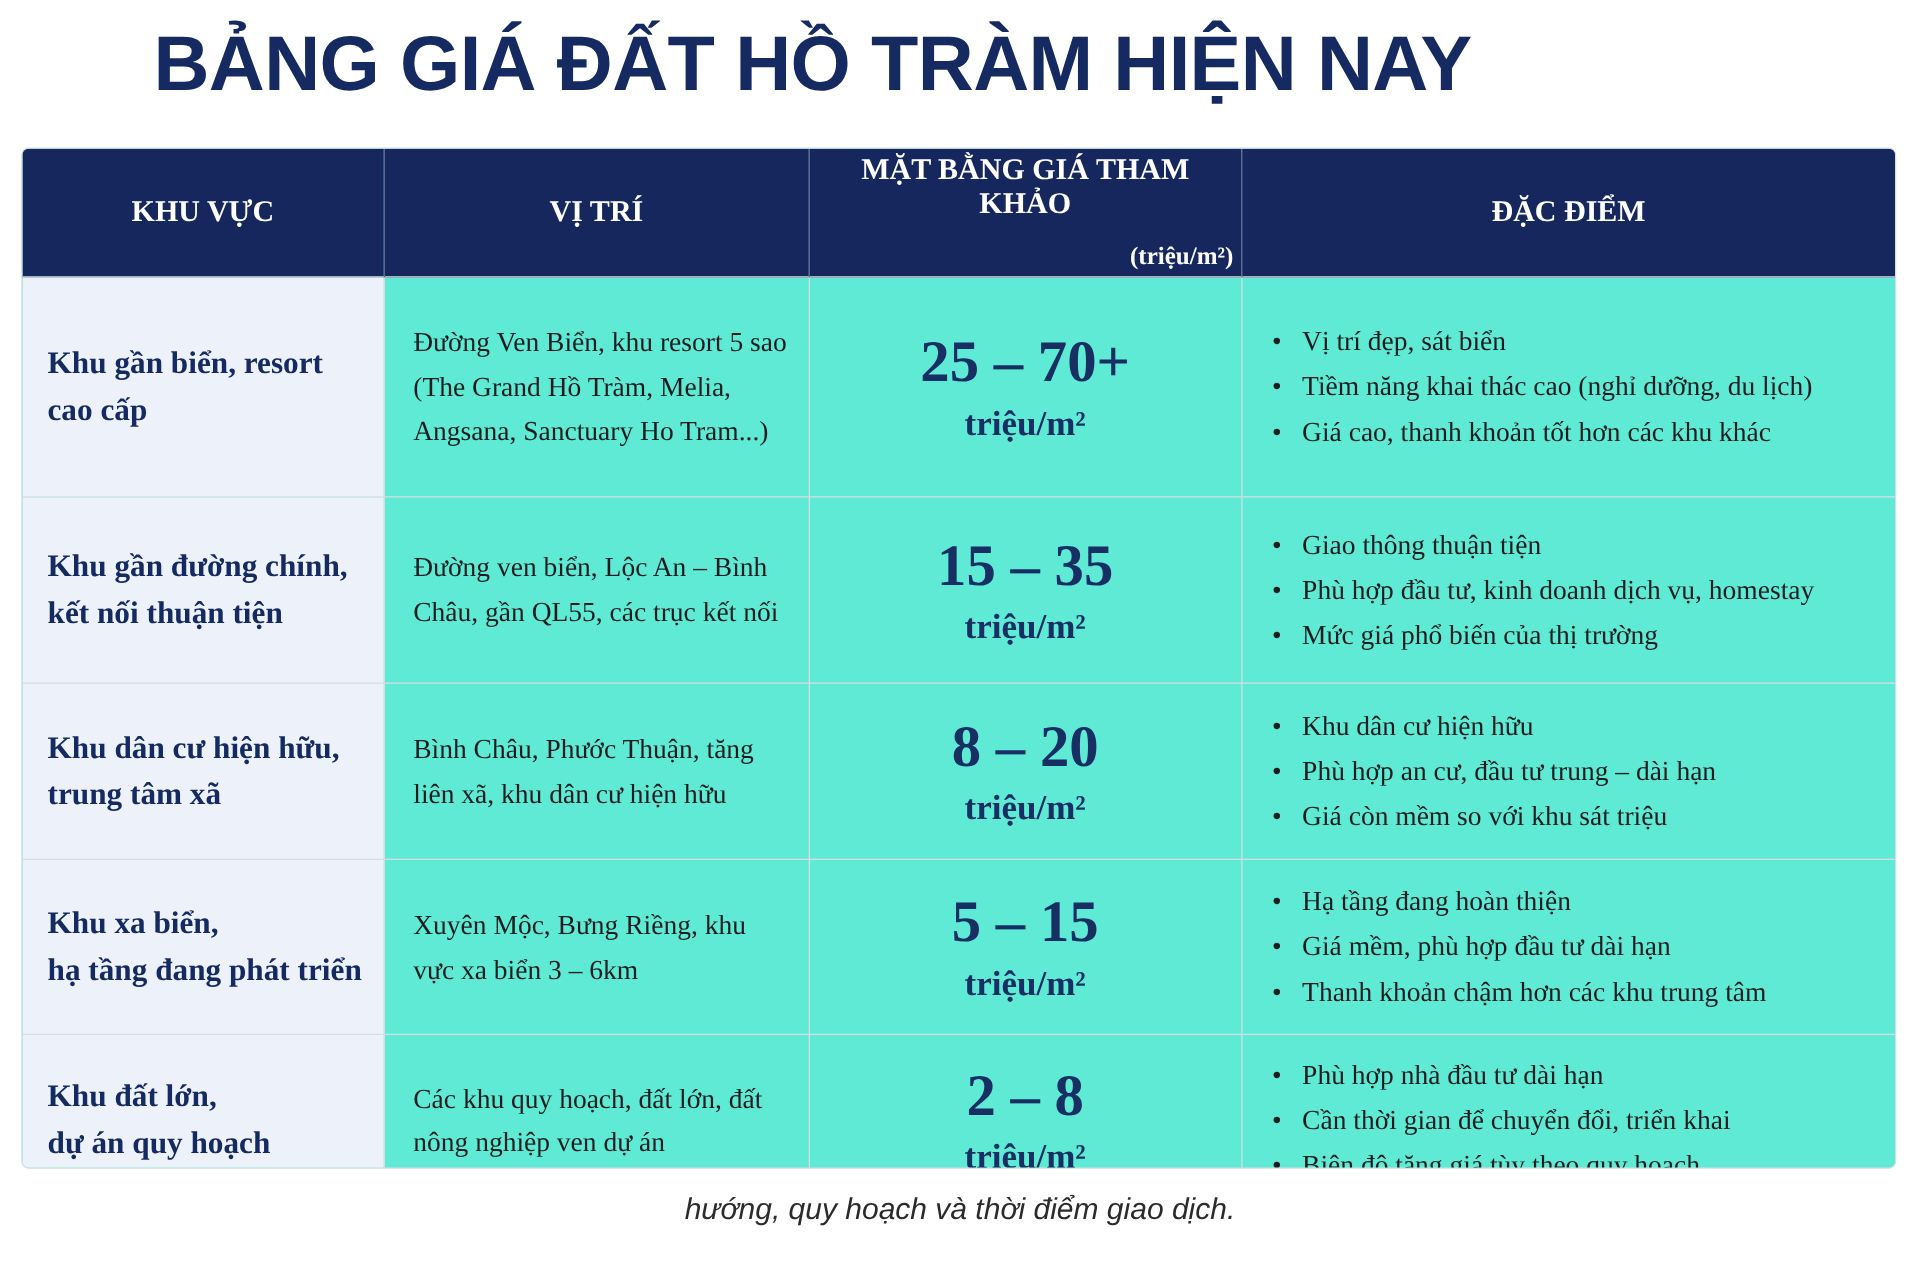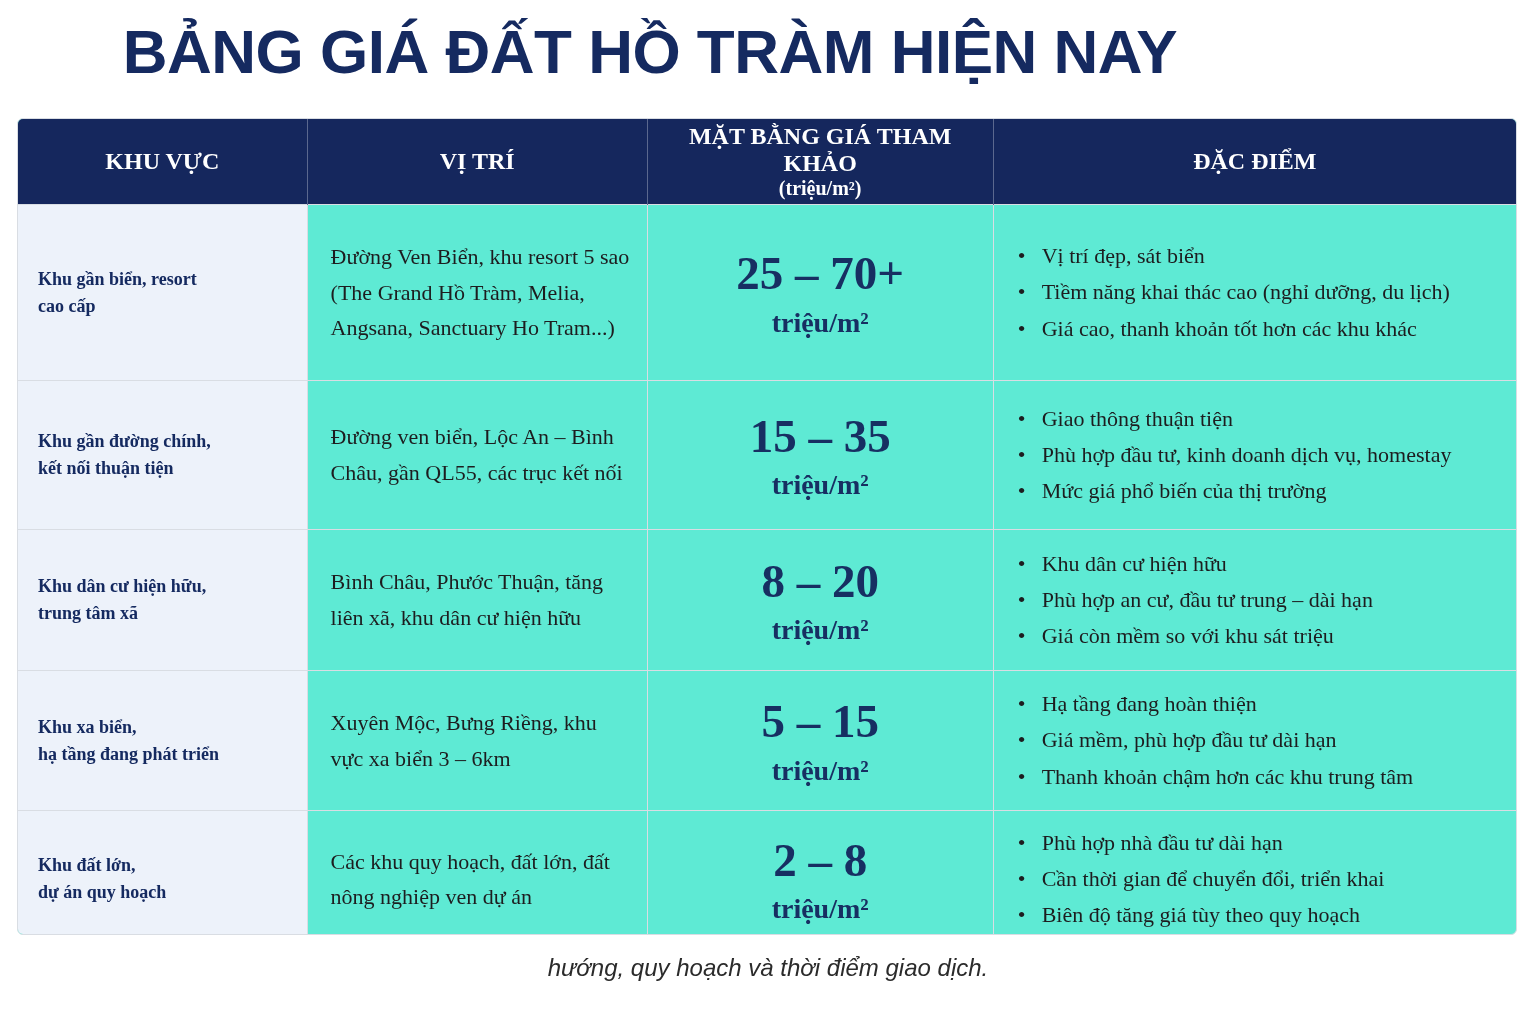--- a/index.html
+++ b/index.html
@@ -51,21 +51,22 @@
     vertical-align: middle;
     height: 74px;
     border-right: 1px solid rgba(255,255,255,0.30);
     padding: 4px 6px;
   }
   thead th:last-child { border-right: none; }
   thead th .sub {
     display: block;
     font-size: 20px;
     font-weight: 700;
-    margin-top: 0;
+    margin-top: 17px;
+    text-align: right;
   }
 
   tbody td {
     border: 1px solid #d9dde3;
     vertical-align: middle;
   }
   tbody tr td:first-child { border-left: none; }
   tbody tr td:last-child { border-right: none; }
   tbody tr:last-child td { border-bottom: none; }
 
@@ -73,21 +74,21 @@
   tr.r1 { height: 149px; }
   tr.r2 { height: 141px; }
   tr.r3 { height: 140px; }
   tr.r4 { height: 137px; }
 
   td.area {
     background: #edf2fa;
     padding: 10px 16px 10px 20px;
   }
   td.area .area-line {
-    font-size: 18px;
+    font-size: 25px;
     font-weight: 700;
     color: #152a60;
     line-height: 1.5;
   }
 
   td.loc {
     padding: 10px 14px 10px 23px;
     font-size: 22px;
     line-height: 1.62;
     color: #1d1d1f;

